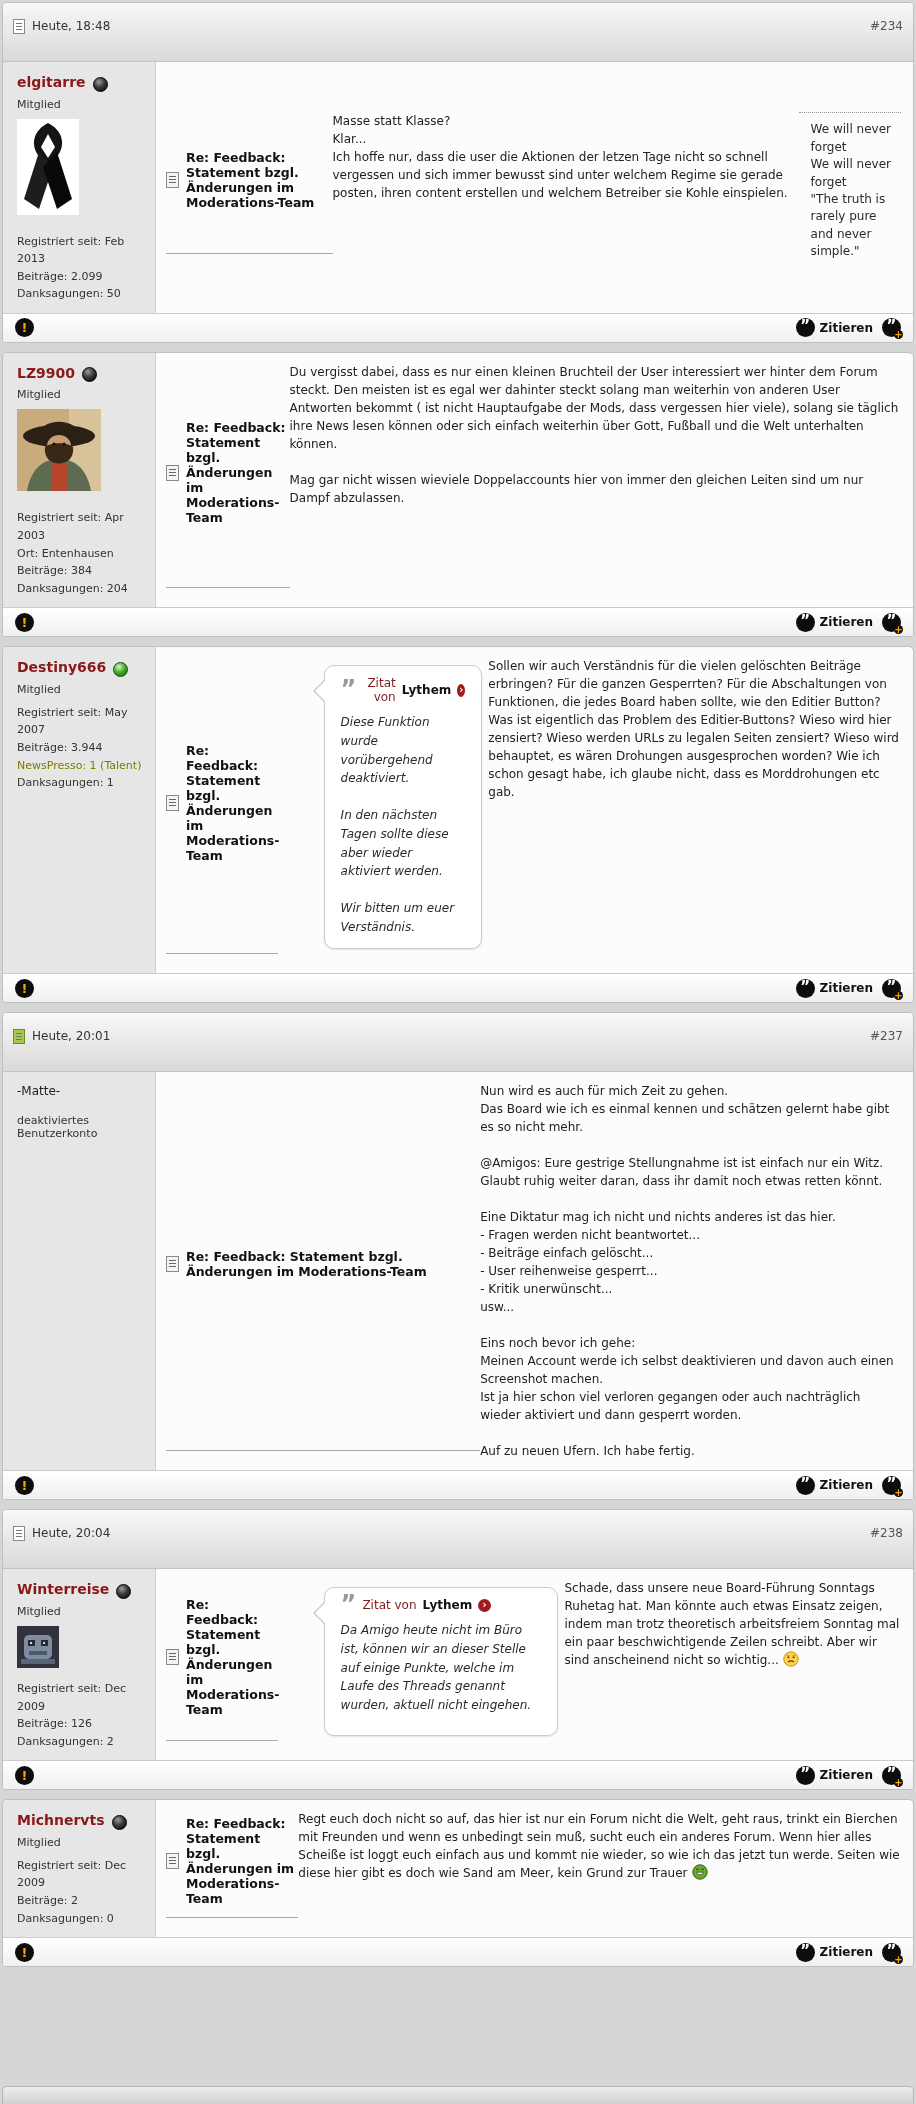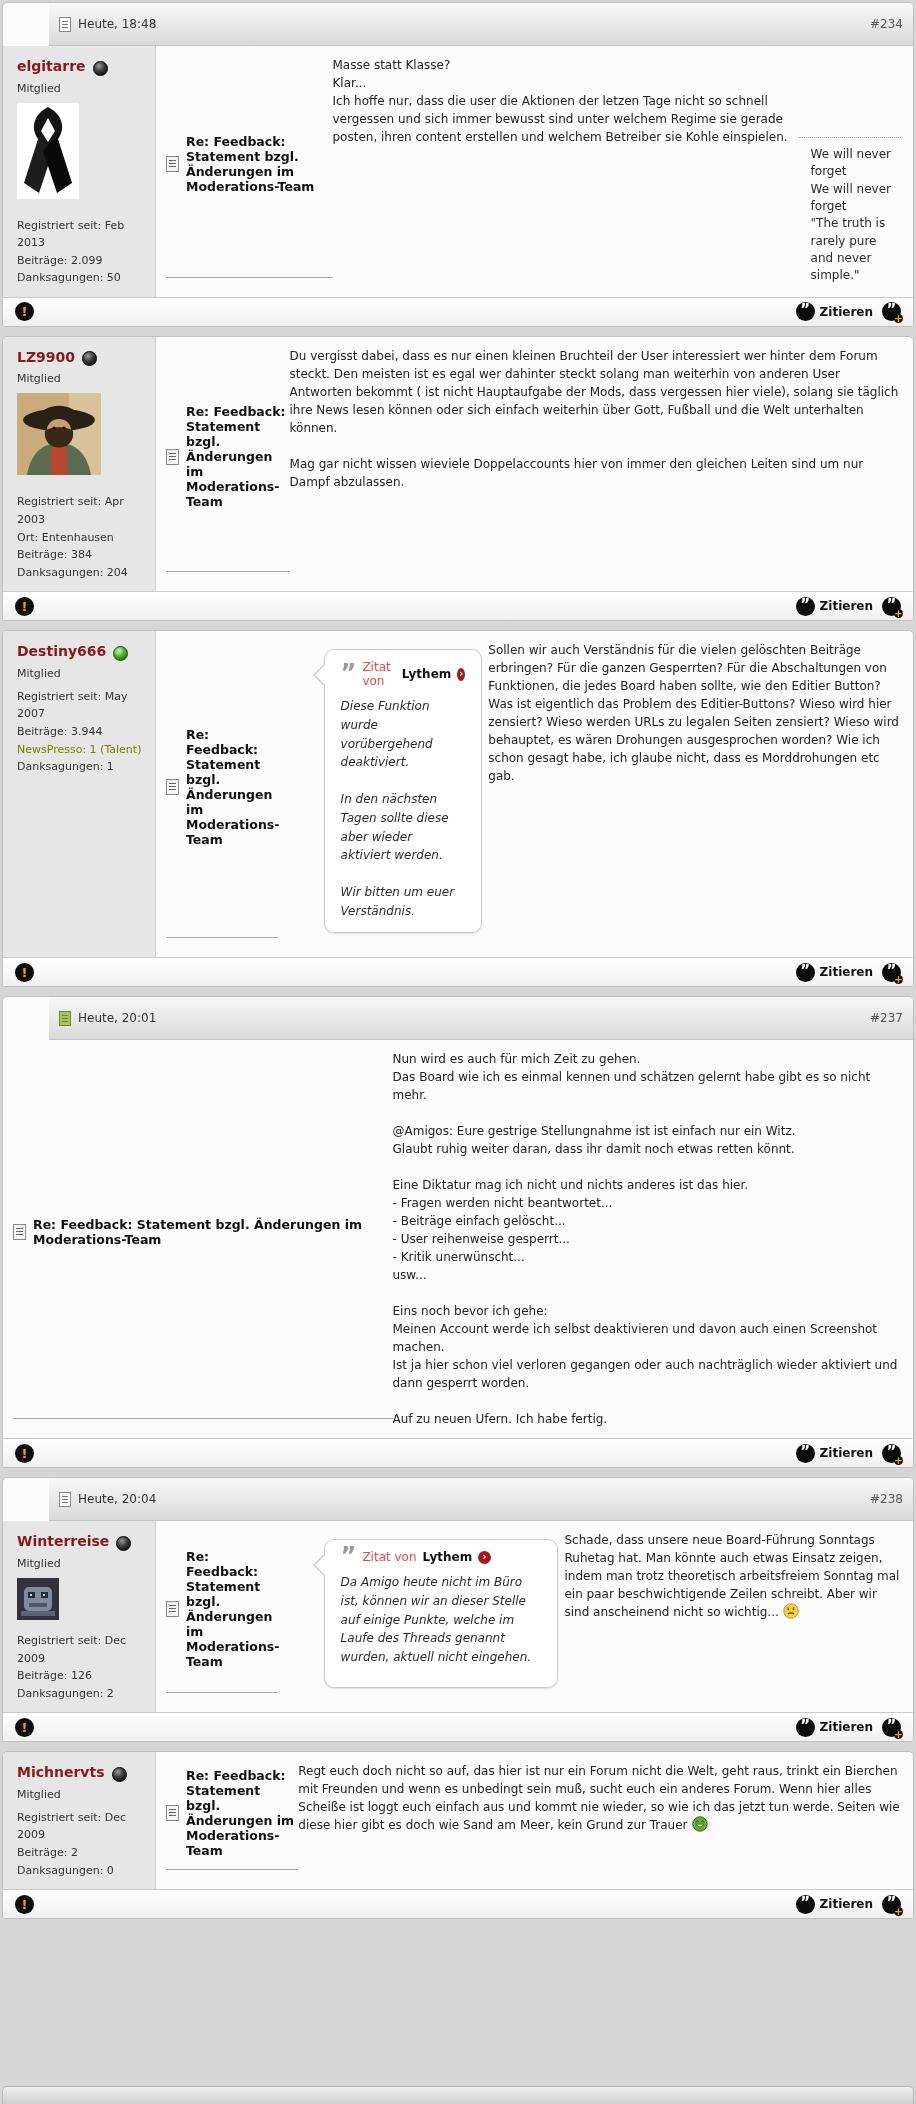--- a/index.html
+++ b/index.html
@@ -5,22 +5,22 @@
   html,body{margin:0;padding:0;}
   body{
     width:916px;height:2104px;position:relative;overflow:hidden;
     background:#d6d6d6;
     font-family:"DejaVu Sans", "Liberation Sans", sans-serif;
     font-size:12px;color:#222;
   }
   .page{padding-top:2px;}
   
   .post{margin:0 2px 9px;border:1px solid #bfbfbf;border-radius:5px 5px 3px 3px;background:#fcfcfc;overflow:hidden;}
-  .posthead{height:26px;display:flex;align-items:center;padding:8px 10px;
-    background:linear-gradient(#f8f8f8,#d9d9d9);border-bottom:1px solid #c3c3c3;color:#333;margin-left:46px;}
+  .posthead{height:26px;display:flex;padding:16px 10px;
+    background:linear-gradient(#f8f8f8,#d9d9d9);border-bottom:1px solid #c3c3c3;color:#333;}
   .page-icon{width:10px;height:13px;background:#fff;border:1px solid #8a8a8a;position:relative;flex:0 0 auto;}
   .page-icon::before{content:"";position:absolute;left:2px;right:2px;top:3px;height:7px;
     background:repeating-linear-gradient(#777 0 1px, transparent 1px 3px);}
   .page-icon.green{background:#a6c84e;border-color:#6c8a2a;}
   .post-time{margin-left:7px;flex:1;}
   .post-number{color:#555;text-decoration:none;}
   .postmain{display:flex;}
   .userinfo{width:153px;background:#e6e6e6;padding:12px 8px 10px 14px;box-sizing:border-box;
     border-right:1px solid #cfcfcf;font-size:11px;color:#333;}
   .username{font-size:14px;font-weight:bold;color:#8a1818;text-decoration:none;}
@@ -40,21 +40,21 @@
     background:repeating-linear-gradient(#666 0 1px, transparent 1px 3px);}
   .posttitle{font-weight:bold;font-size:12.5px;color:#111;}
   .postbody{line-height:1.5;white-space:pre-line;}
   
   .quotebox{position:relative;margin:8px 6px 14px 46px;background:#fff;border:1px solid #ccc;border-radius:10px;
     padding:10px 16px 12px;box-shadow:0 1px 2px rgba(0,0,0,.10);}
   .quotebox::before{content:"";position:absolute;left:-12px;top:13px;border:12px solid transparent;border-right-color:#ccc;border-left:0;}
   .quotebox::after{content:"";position:absolute;left:-10px;top:14px;border:11px solid transparent;border-right-color:#fff;border-left:0;}
   .quote-head{display:flex;align-items:center;gap:6px;margin-bottom:9px;}
   .bigquote{font-size:24px;font-weight:bold;color:#9a9a9a;line-height:10px;height:12px;overflow:visible;}
-  .zitat-label{color:#ef4444;}
+  .zitat-label{color:#7f1d1d;text-align:right;}
   .quote-author{font-weight:bold;color:#111;}
   .viewpost{width:13px;height:13px;border-radius:50%;background:#a01c1c;color:#fff;font-size:10px;font-weight:bold;
     display:inline-flex;align-items:center;justify-content:center;text-decoration:none;line-height:1;}
   .quote-text{font-style:italic;white-space:pre-line;line-height:1.55;color:#2a2a2a;}
   
   .signature{margin-top:auto;border-top:1px dotted #999;padding:8px 0 2px 12px;line-height:1.45;white-space:pre-line;color:#2b2b2b;}
   
   .postfoot{height:28px;display:flex;align-items:center;justify-content:space-between;padding:0 12px;
     background:linear-gradient(#ffffff,#f0f0f0);border-top:1px solid #ccc;}
   .circle-btn{width:19px;height:19px;border-radius:50%;background:#0d0d0d;color:#fff;display:inline-flex;
@@ -62,21 +62,21 @@
     font-family:inherit;}
   .report-glyph{color:#f7a300;font-weight:bold;font-size:13px;line-height:1;}
   .quote-actions{display:flex;align-items:center;gap:9px;}
   .quote-btn{display:flex;align-items:center;gap:5px;background:none;border:none;cursor:pointer;padding:0;font:inherit;}
   .qglyph{font-size:15px;font-weight:bold;line-height:4px;height:7px;display:block;}
   .qlabel{font-weight:bold;font-size:12px;color:#111;}
   .mq-plus{position:absolute;right:-2px;bottom:-2px;color:#f7a300;font-size:10px;font-weight:bold;
     background:#0d0d0d;border-radius:50%;width:9px;height:9px;line-height:9px;text-align:center;}
   .emoji{display:inline-block;vertical-align:-3px;margin-left:4px;}
   
-  .p234 .postmain{min-height:225px;}
+  .p234 .postmain{min-height:225px;align-items:center;}
   .p235 .postmain{min-height:166px;}
   .p236 .postmain{min-height:230px;}
   .p237 .postmain{min-height:272px;}
   .p238 .postmain{min-height:172px;}
   .p239 .postmain{min-height:96px;}
   
   .bottombar{position:absolute;left:2px;right:2px;bottom:0;height:17px;
     background:linear-gradient(#ededed,#d1d1d1);border:1px solid #b5b5b5;border-bottom:none;
     border-radius:5px 5px 0 0;}
 </style>
@@ -251,20 +251,26 @@
     </div>
   </div>
 
   <div class="post p237">
     <div class="posthead">
       <span class="page-icon green"></span>
       <span class="post-time">Heute, 20:01</span>
       <a class="post-number" href="#">#237</a>
     </div>
     <div class="postmain">
+      <div class="userinfo">
+        <div>
+          <span class="username plain">-Matte-</span>
+        </div>
+        <div class="usertitle deact">deaktiviertes Benutzerkonto</div>
+      </div>
       <div class="postcontent">
         <div class="posttitle-row">
           <span class="doc-icon"></span>
           <span class="posttitle">Re: Feedback: Statement bzgl. Änderungen im Moderations-Team</span>
         </div>
         <div class="postbody">Nun wird es auch für mich Zeit zu gehen.
 Das Board wie ich es einmal kennen und schätzen gelernt habe gibt es so nicht mehr.
 
 @Amigos: Eure gestrige Stellungnahme ist ist einfach nur ein Witz.
 Glaubt ruhig weiter daran, dass ihr damit noch etwas retten könnt.

